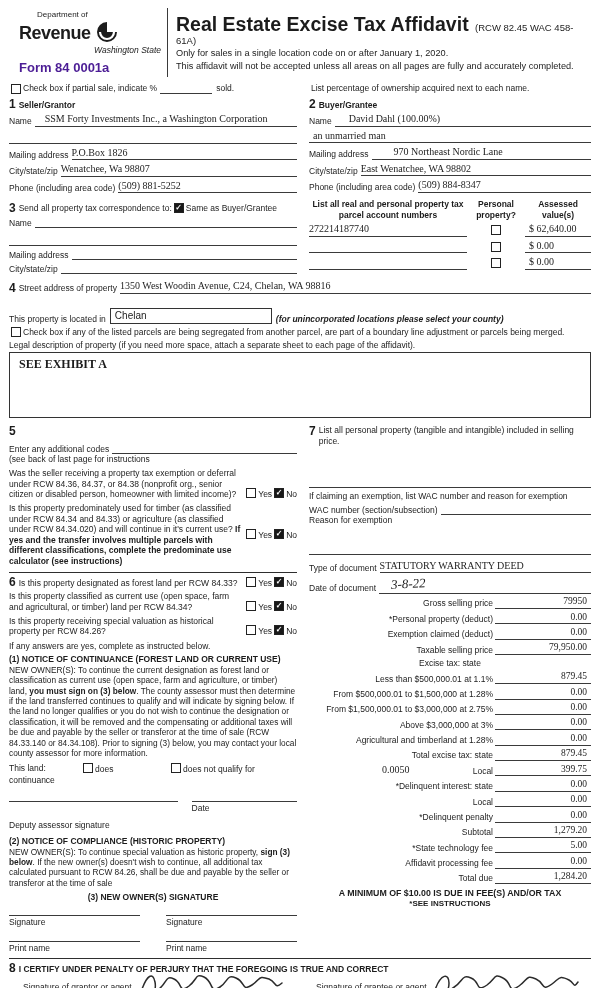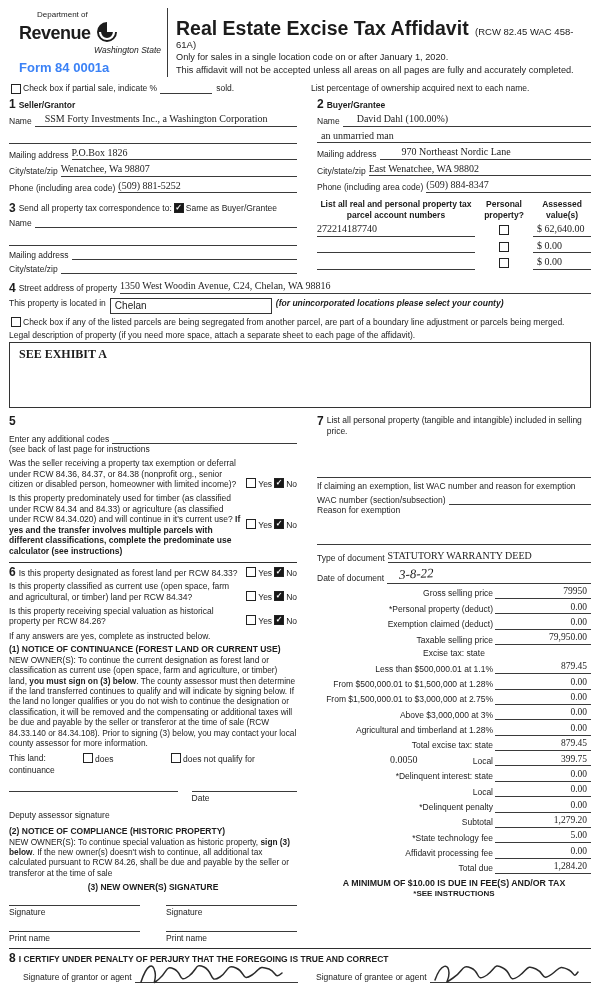--- a/index.html
+++ b/index.html
@@ -1,41 +1,41 @@
 <!DOCTYPE html>
 <html><head>
 <meta charset="utf-8">
 <style>
   html,body{margin:0;padding:0;background:#fff}
   body{width:600px;font-family:"Liberation Sans",sans-serif;color:#1c1c1c;font-size:8.5px;line-height:1.25}
   .page{width:600px;height:988px;box-sizing:border-box;padding:8px 9px 0 9px;position:relative;overflow:hidden;background:#fff}
   .row{display:flex}
-  .cols{display:flex;gap:20px}
+  .cols{display:flex;gap:12px}
   .colL{width:288px;flex:none}
   .colR{flex:1;min-width:0}
   .b{font-weight:bold}
   .i{font-style:italic}
   .v{font-family:"Liberation Serif",serif;font-size:10px;white-space:nowrap}
   .line{flex:1;border-bottom:1px solid #3a3a3a;min-height:10px;position:relative}
   .field{display:flex;align-items:flex-end;margin-top:3px}
   .lbl{white-space:nowrap;padding-right:3px}
   .snum{font-size:12px;font-weight:bold;margin-right:3px;line-height:1}
   .cb{display:inline-block;width:8px;height:8px;border:1.1px solid #222;vertical-align:-1px;margin:0 2px;position:relative;background:#fff;flex:none}
   .cb.ck{background:#181818}
   .cb.ck::after{content:"\2713";color:#fff;font-size:8px;position:absolute;top:-1px;left:0.5px;font-weight:bold}
   .q{display:flex;margin-top:3px}
   .qtext{flex:1;padding-right:4px}
   .yn{white-space:nowrap;align-self:flex-end;flex:none}
-  .hdr{display:flex;align-items:flex-end}
+  .hdr{display:flex;align-items:center}
   .logoblock{width:142px;flex:none;border-right:1.5px solid #3a3a3a;padding:2px 6px 0 10px}
   .deptof{font-size:8px;margin-left:18px}
   .revline{display:flex;align-items:center}
   .revword{font-size:18px;font-weight:bold;letter-spacing:-0.5px}
   .wastate{font-style:italic;font-size:8.5px;text-align:right;margin-top:-2px}
-  .formno{font-size:13px;font-weight:bold;color:#3b82f6;margin-top:5px}
+  .formno{font-size:13px;font-weight:bold;color:#4c1d95;margin-top:5px}
   .titleblock{padding:2px 0 0 8px;flex:1}
   .title{font-size:19.5px;font-weight:bold;line-height:1.05;display:inline}
   .titlercw{font-size:9.5px;margin-left:4px}
   .hsub{font-size:9.2px;margin-top:1.5px}
   .parthdr{display:flex;margin-top:6px;margin-bottom:2px}
   .pt-l{width:288px;flex:none;display:flex;align-items:flex-end}
   .pt-r{flex:1;padding-left:14px}
   .ptable{margin-top:0}
   .ptable .h{display:flex;font-weight:bold;text-align:center}
   .ptable .h .c1{width:158px}.ptable .h .c2{width:58px}.ptable .h .c3{flex:1}
@@ -202,21 +202,21 @@
       </div>
     </div>
   </div>
 
   <div style="margin-top:6px">
     <div class="field" style="margin-top:0">
         <span class="snum">4</span>
         <span class="lbl">Street address of property</span>
         <span class="line"><span class="v">1350 West Woodin Avenue, C24, Chelan, WA 98816</span></span>
       </div>
-    <div class="row" style="align-items:flex-start;margin-top:4px">
+    <div class="row" style="align-items:flex-end;margin-top:14px">
       <span>This property is located in</span>
       <span class="countybox"><span>Chelan</span></span>
       <span class="i b">(for unincorporated locations please select your county)</span>
     </div>
     <div class="row" style="align-items:flex-start;margin-top:3px">
       <span class="cb"></span>
       <span>Check box if any of the listed parcels are being segregated from another parcel, are part of a boundary line adjustment or parcels being merged.</span>
     </div>
     <div style="margin-top:2px">Legal description of property (if you need more space, attach a separate sheet to each page of the affidavit).</div>
     <div class="legalbox"><span>SEE EXHIBIT A</span></div>

